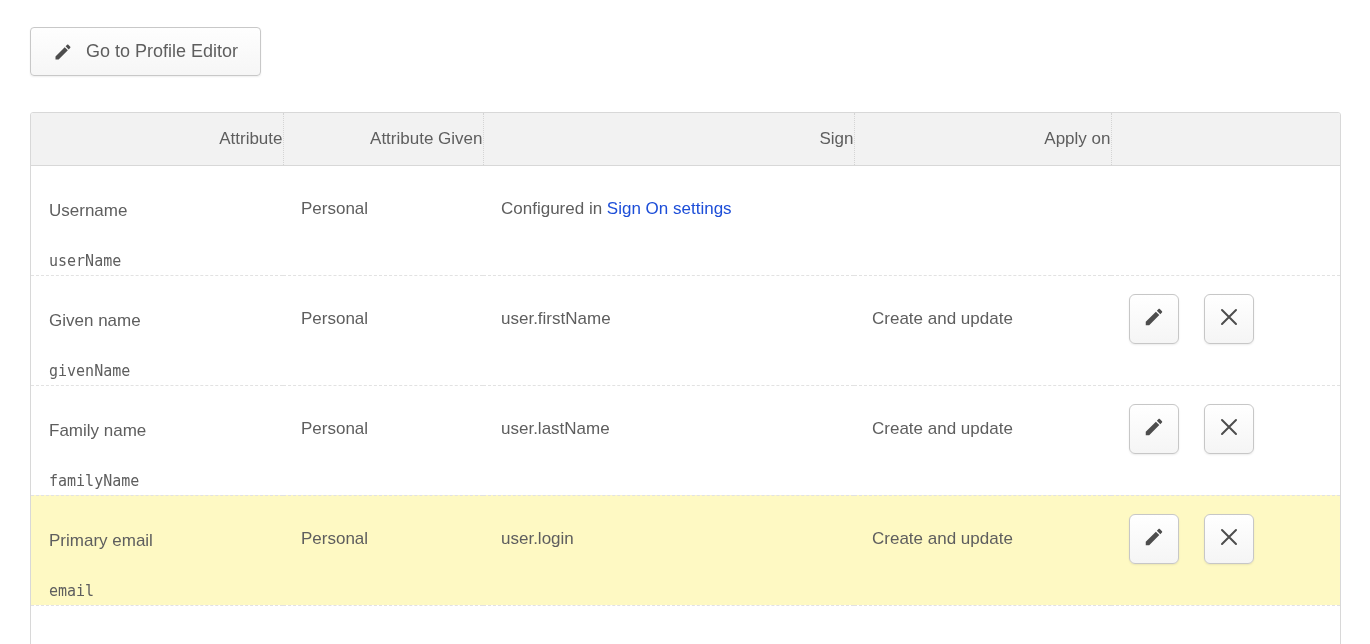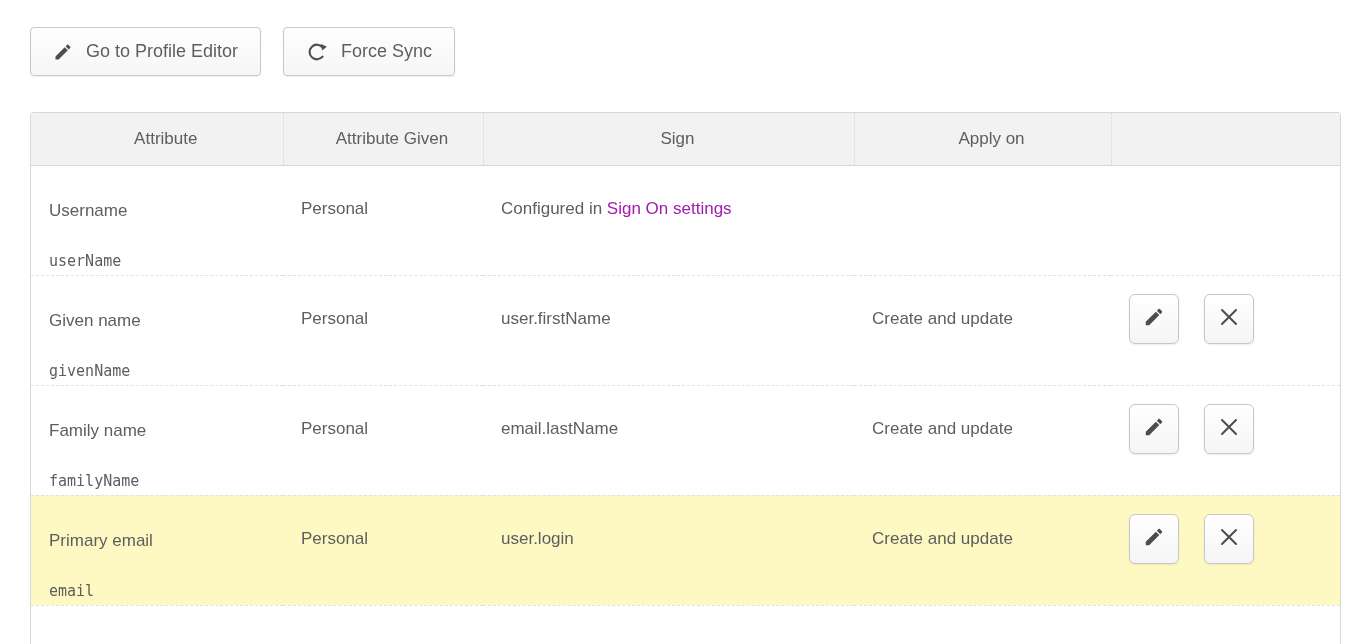--- a/index.html
+++ b/index.html
@@ -52,21 +52,21 @@
   }
   col.c1 { width: 252px; }
   col.c2 { width: 200px; }
   col.c3 { width: 371px; }
   col.c4 { width: 257px; }
   col.c5 { width: auto;  }
 
   thead th {
     height: 52px;
     background: #f2f2f2;
-    text-align: center;
+    text-align: right;
     font-weight: normal;
     font-size: 17px;
     color: #5e5e5e;
     padding: 0 0 0 18px;
     border-bottom: 1px solid #d8d8d8;
     border-right: 1px dotted #d4d4d4;
   }
   thead th:last-child { border-right: none; }
 
   tbody td {
@@ -82,21 +82,21 @@
 
   .attr-primary { display: block; line-height: 24px; }
   .attr-secondary {
     display: block;
     margin-top: 27px;
     font-family: "DejaVu Sans Mono", monospace;
     font-size: 15px;
     line-height: 22px;
     color: #5e5e5e;
   }
-  a.link { color: #a21caf; text-decoration: none; cursor: pointer; }
+  a.link { color: #1d4ed8; text-decoration: none; cursor: pointer; }
 
   .icon-btn {
     display: inline-flex;
     align-items: center;
     justify-content: center;
     width: 50px;
     height: 50px;
     border: 1px solid #c7c7c7;
     border-radius: 6px;
     background: linear-gradient(#ffffff, #f5f5f5);
@@ -117,29 +117,20 @@
 
   <div class="toolbar">
     <button class="btn">
       <span>
         <svg width="20" height="20" viewBox="0 0 24 24" fill="#4d4d4d">
           <path d="M3 17.25V21h3.75L17.81 9.94l-3.75-3.75L3 17.25zM20.71 7.04c.39-.39.39-1.02 0-1.41l-2.34-2.34c-.39-.39-1.02-.39-1.41 0l-1.83 1.83 3.75 3.75 1.83-1.83z"></path>
         </svg>
       </span>
       <span>Go to Profile Editor</span>
     </button>
-    <button class="btn">
-      <span>
-        <svg width="22" height="22" viewBox="0 0 24 24" fill="none">
-          <path d="M18.1 6.9 A8 8 0 1 0 18.1 17.1" stroke="#4d4d4d" stroke-width="2.3" stroke-linecap="round"></path>
-          <polygon points="16.6,3.2 22.8,6.4 17.4,10.4" fill="#4d4d4d"></polygon>
-        </svg>
-      </span>
-      <span>Force Sync</span>
-    </button>
   </div>
 
   <div class="table-wrap">
     <table>
       <colgroup>
         <col class="c1">
           <col class="c2">
           <col class="c3">
           <col class="c4">
           <col class="c5">
@@ -193,21 +184,21 @@
             </button>
           </td>
         </tr>
 
         <tr>
           <td>
             <span class="attr-primary">Family name</span>
             <span class="attr-secondary">familyName</span>
           </td>
           <td>Personal</td>
-          <td>email.lastName</td>
+          <td>user.lastName</td>
           <td>Create and update</td>
           <td class="actions-cell">
             <button class="icon-btn">
               <span>
                 <svg width="22" height="22" viewBox="0 0 24 24" fill="#4d4d4d">
                   <path d="M3 17.25V21h3.75L17.81 9.94l-3.75-3.75L3 17.25zM20.71 7.04c.39-.39.39-1.02 0-1.41l-2.34-2.34c-.39-.39-1.02-.39-1.41 0l-1.83 1.83 3.75 3.75 1.83-1.83z"></path>
                 </svg>
               </span>
             </button>
             <button class="icon-btn">

